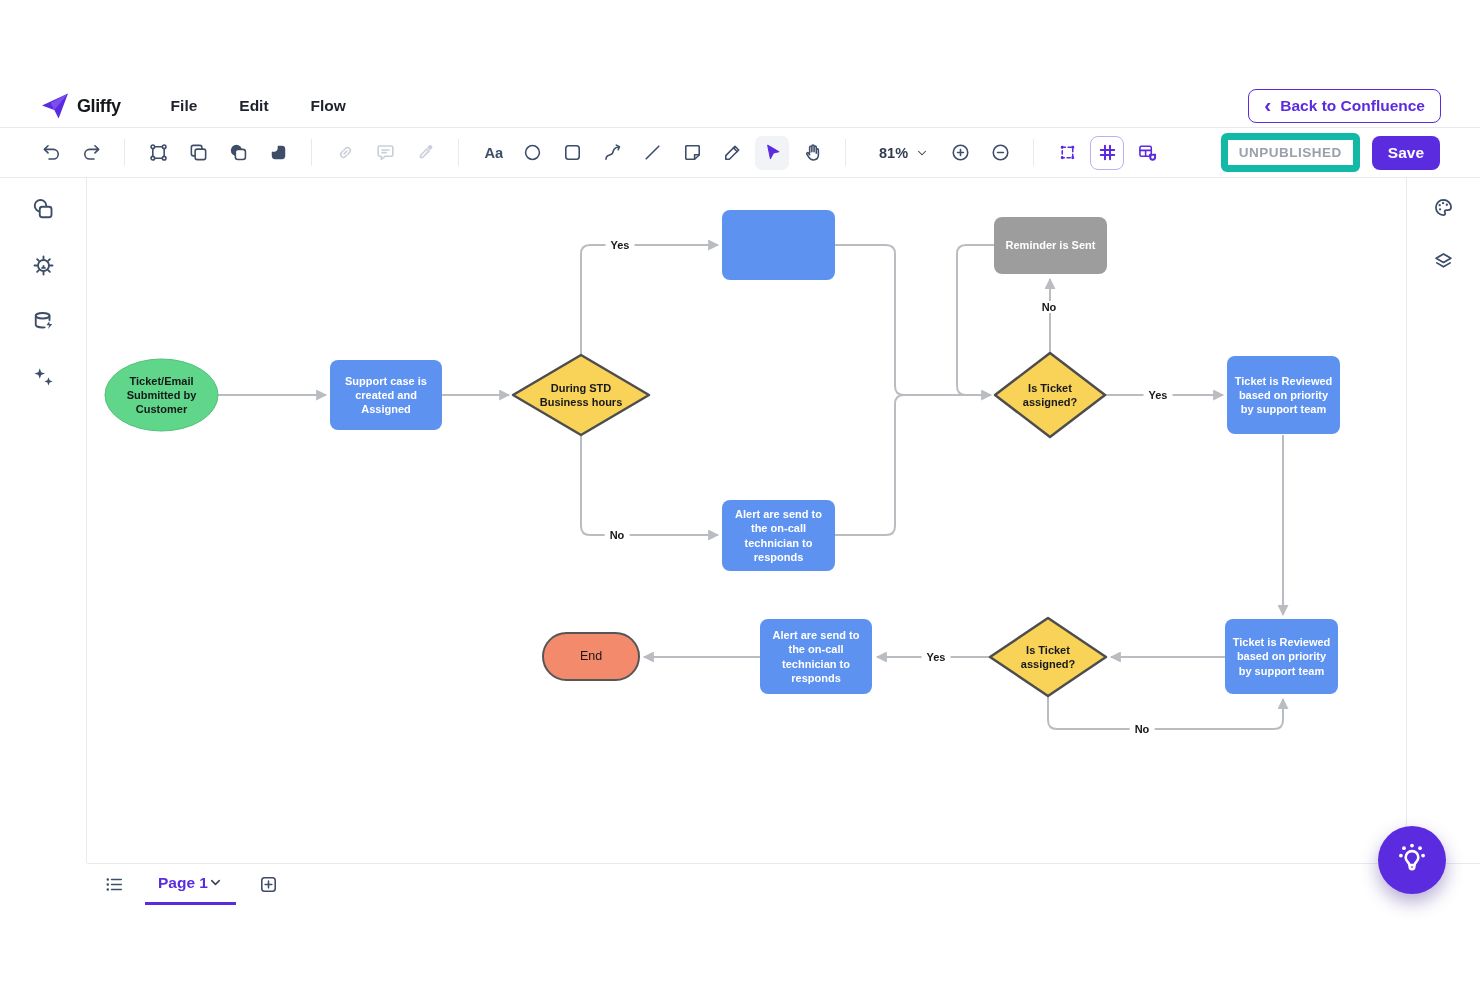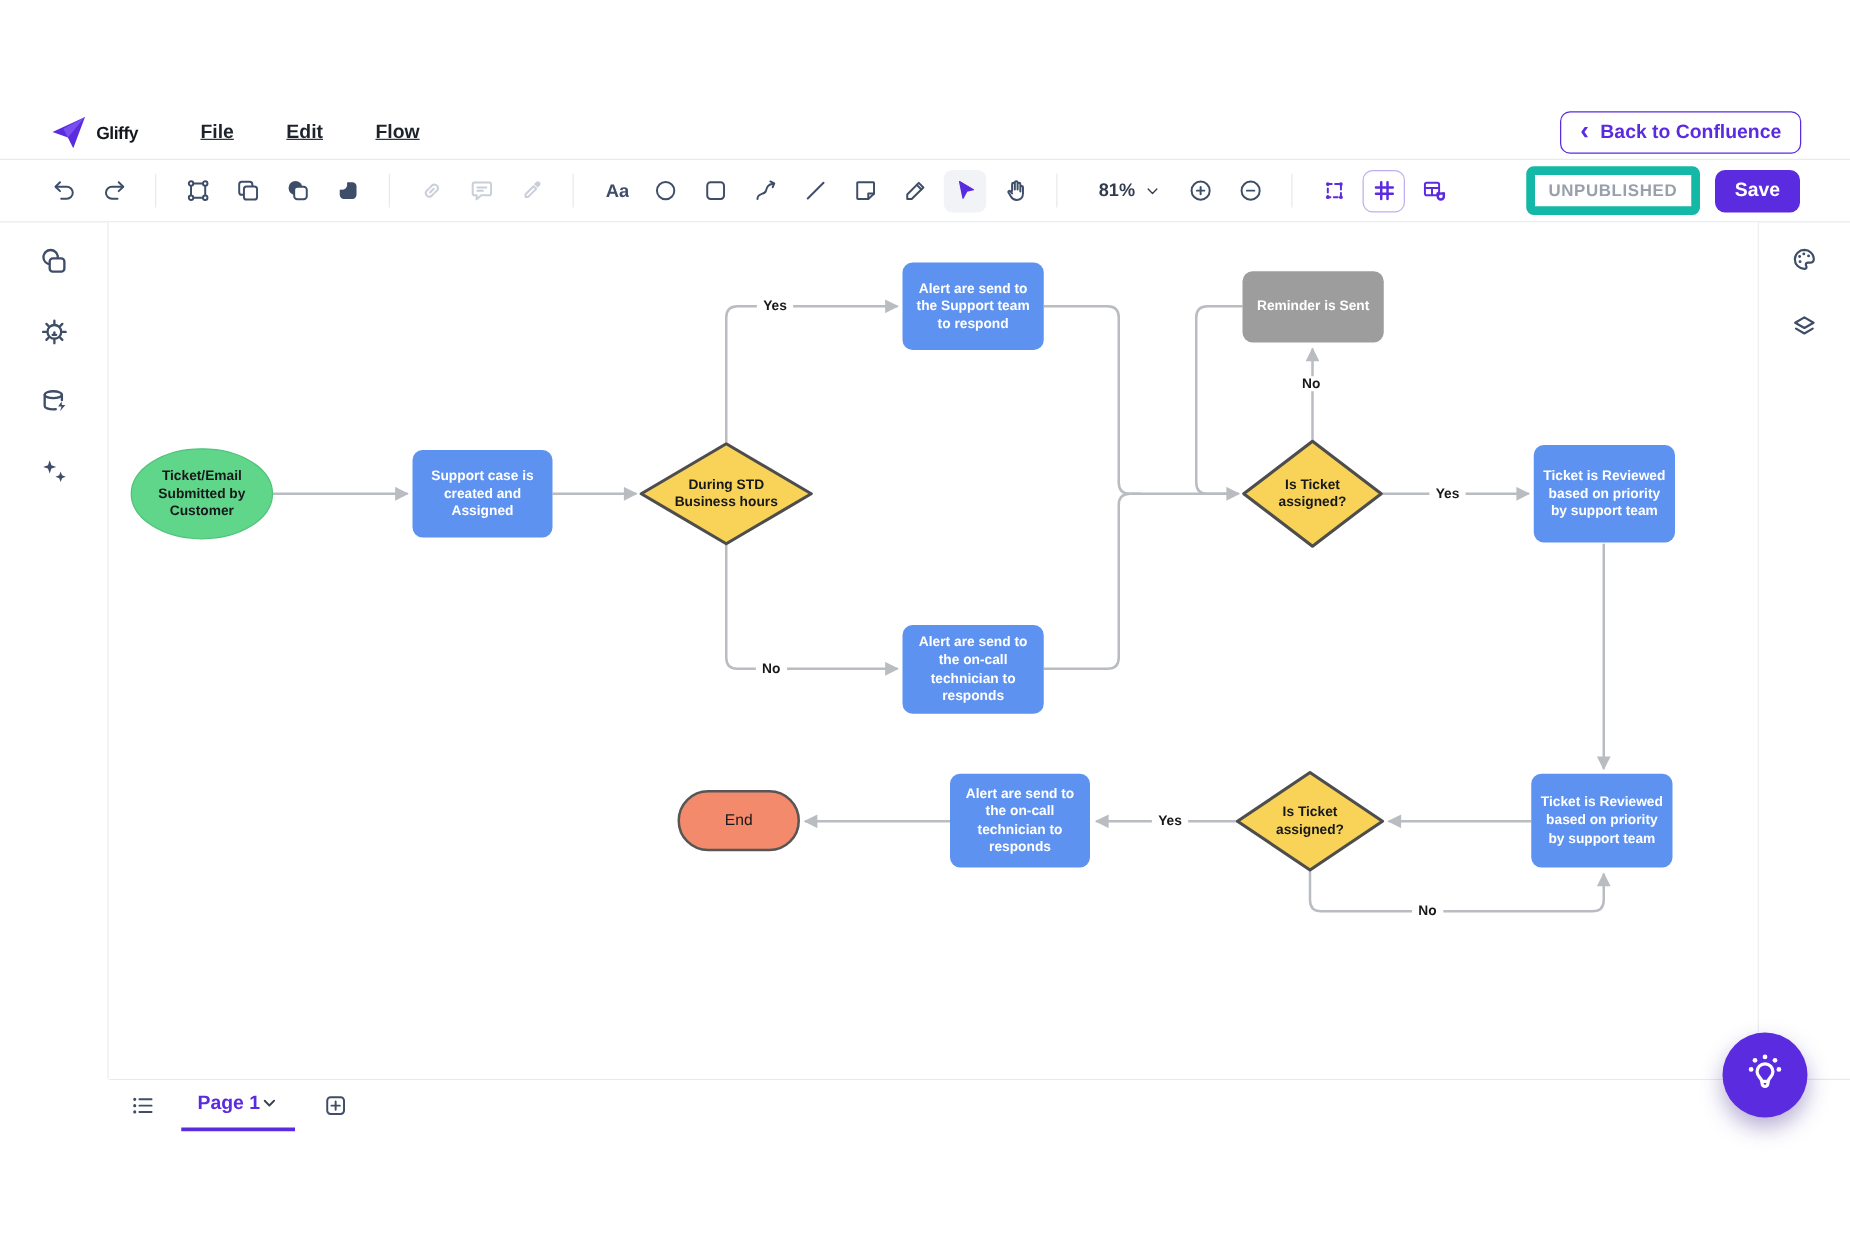--- a/index.html
+++ b/index.html
@@ -3,22 +3,22 @@
 <meta charset="utf-8">
 <style>
   html,body{margin:0;padding:0;background:#fff;}
   body{width:1480px;height:987px;font-family:"Liberation Sans",sans-serif;-webkit-font-smoothing:antialiased;color:#2b3445;}
   .app{position:relative;width:1480px;height:987px;background:#fff;overflow:hidden;}
 
   
   .topbar{height:43px;margin-top:85px;display:flex;align-items:center;padding:0 39px 0 40px;border-bottom:1px solid #e8eaee;box-sizing:border-box;}
   .brand{display:flex;align-items:center;gap:7px;cursor:pointer;}
   .brand svg{width:30px;height:30px;}
-  .brand-name{font-size:14px;font-weight:800;color:#14171c;letter-spacing:-0.4px;}
-  .menus{display:flex;gap:42px;margin-left:50px;text-decoration:underline;}
+  .brand-name{font-size:18px;font-weight:800;color:#14171c;letter-spacing:-0.4px;}
+  .menus{display:flex;gap:42px;margin-left:50px;}
   .menu-item{font-size:15.5px;font-weight:600;color:#1e232b;cursor:pointer;}
   .back-btn{margin-left:auto;display:flex;align-items:center;gap:9px;border:1.7px solid #5b2be0;background:#fff;color:#5b2be0;font-weight:700;font-size:15.5px;border-radius:8px;padding:7px 15px;cursor:pointer;font-family:inherit;}
   .back-chevron{font-size:21px;line-height:0.8;font-weight:700;transform:translateY(-1px);}
 
   
   .toolbar{height:49px;display:flex;align-items:center;padding:0 40px 0 34px;border-bottom:1px solid #e8eaee;box-sizing:content-box;}
   .toolbar-left{display:flex;align-items:center;gap:6px;}
   .tbtn{width:34px;height:34px;border:none;background:transparent;border-radius:7px;display:flex;align-items:center;justify-content:center;color:#3e4d68;cursor:pointer;padding:0;}
   .tbtn svg{width:21px;height:21px;display:block;}
   .tbtn.disabled{color:#c9ced8;cursor:default;}
@@ -308,21 +308,20 @@
             <polygon points="963,175 1018,217 963,259 908,217" fill="#f8d358" stroke="#4d4d4d" stroke-width="2.5" stroke-linejoin="round"></polygon>
             <rect x="1140" y="178" width="113" height="78" rx="8" fill="#5e92f0"></rect>
             <rect x="1138" y="441" width="113" height="75" rx="8" fill="#5e92f0"></rect>
             <polygon points="961,440 1019,479 961,518 903,479" fill="#f8d358" stroke="#4d4d4d" stroke-width="2.5" stroke-linejoin="round"></polygon>
             <rect x="673" y="441" width="112" height="75" rx="8" fill="#5e92f0"></rect>
             <rect x="456" y="455" width="96" height="47" rx="23.5" fill="#f48a6c" stroke="#565656" stroke-width="2"></rect>
           </svg>
           <div class="node-label t-ellipse" style="left: 18px; top: 181px; width: 113px; height: 72px;">Ticket/Email Submitted by Customer</div>
           <div class="node-label t-process" style="left: 243px; top: 182px; width: 112px; height: 70px;">Support case is created and Assigned</div>
           <div class="node-label t-decision" style="left: 426px; top: 177px; width: 136px; height: 80px;">During STD Business hours</div>
-          <div class="node-label t-process" style="left: 635px; top: 32px; width: 113px; height: 70px;">Alert are send to the Support team to respond</div>
           <div class="node-label t-process" style="left: 635px; top: 322px; width: 113px; height: 71px;">Alert are send to the on-call technician to responds</div>
           <div class="node-label t-process-gray" style="left: 907px; top: 39px; width: 113px; height: 57px;">Reminder is Sent</div>
           <div class="node-label t-decision" style="left: 908px; top: 175px; width: 110px; height: 84px;">Is Ticket assigned?</div>
           <div class="node-label t-process" style="left: 1140px; top: 178px; width: 113px; height: 78px;">Ticket is Reviewed based on priority by support team</div>
           <div class="node-label t-process" style="left: 1138px; top: 441px; width: 113px; height: 75px;">Ticket is Reviewed based on priority by support team</div>
           <div class="node-label t-decision" style="left: 903px; top: 440px; width: 116px; height: 78px;">Is Ticket assigned?</div>
           <div class="node-label t-process" style="left: 673px; top: 441px; width: 112px; height: 75px;">Alert are send to the on-call technician to responds</div>
           <div class="node-label t-terminator" style="left: 456px; top: 455px; width: 96px; height: 47px;">End</div>
           <div class="edge-label" style="left: 533px; top: 67px;">Yes</div>
           <div class="edge-label" style="left: 530px; top: 357px;">No</div>

